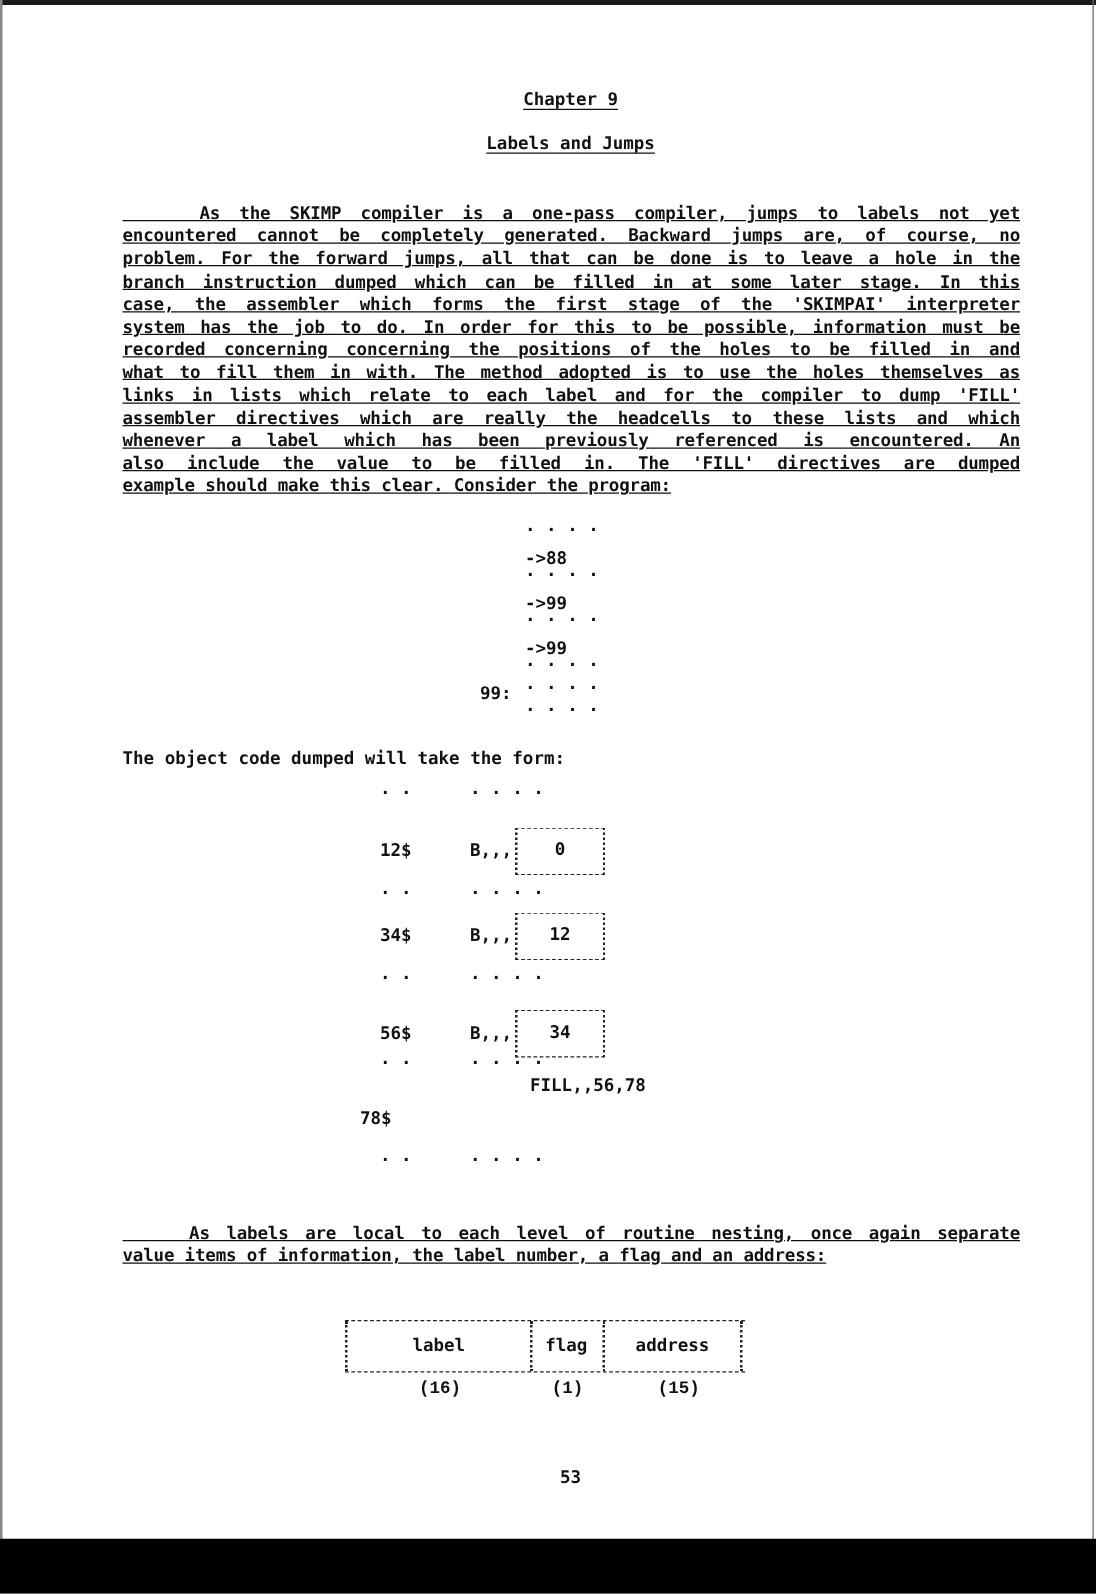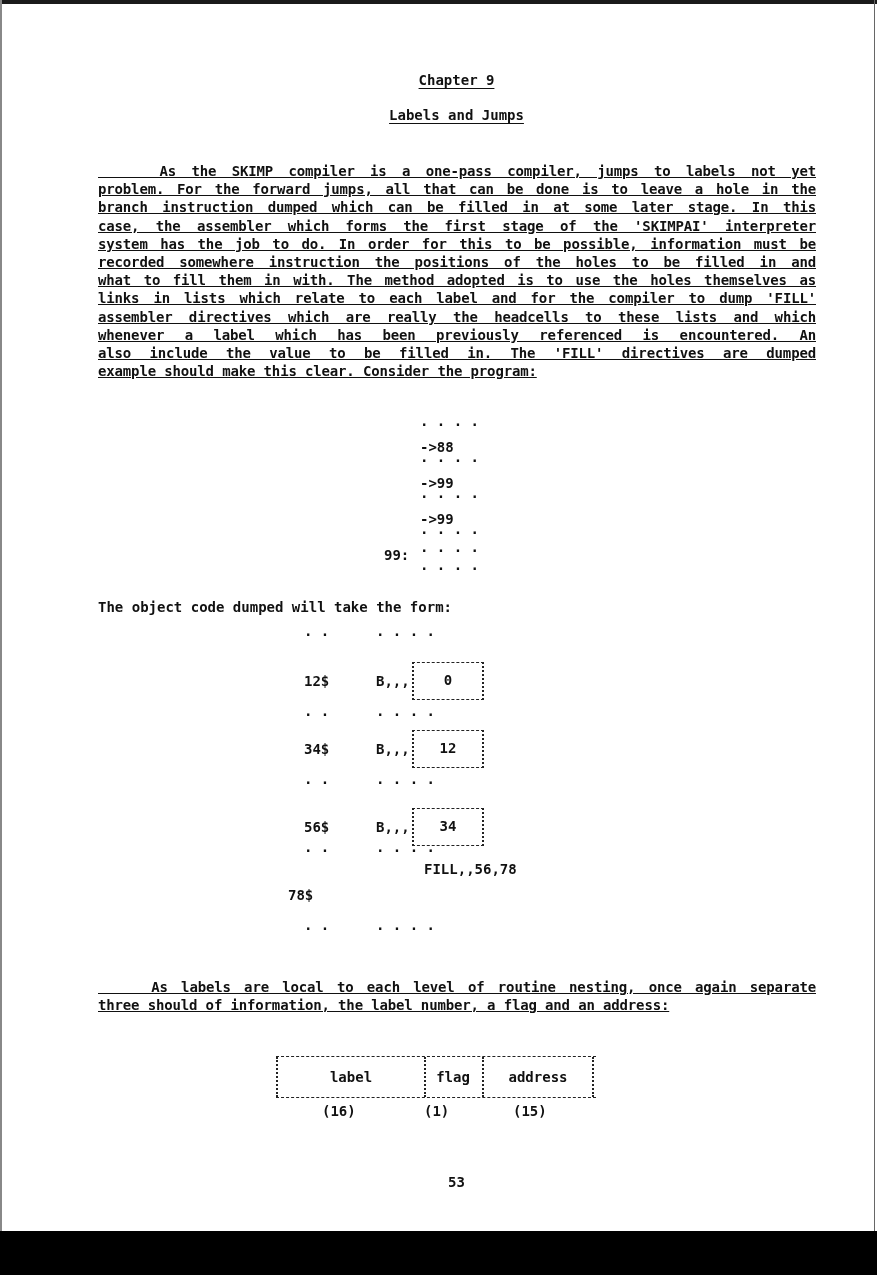--- a/index.html
+++ b/index.html
@@ -18,39 +18,40 @@
     font-weight:bold; text-align:justify; letter-spacing:-0.15px;text-decoration:underline;
   }
   .para .ln { display:block; text-align-last:justify; white-space:nowrap; }
   .para .ln.last { text-align-last:left; }
   .mono { position:absolute; font-size:14px; font-weight:bold; white-space:pre; line-height:18px; }
   .box { position:absolute; border-top:1px dashed #222; border-bottom:1px dashed #222; border-left:2px dotted #222; border-right:2px dotted #222; height:36px; }
   .boxval { position:absolute; font-size:14px; font-weight:bold; text-align:center; }
   .tbl { position:absolute; left:276px; top:1056px; width:320px; height:40px; border-top:1px dashed #222; border-bottom:1px dashed #222; }
   .tcell { position:absolute; top:0; height:40px; display:flex; align-items:center; justify-content:center; font-size:14px; font-weight:bold; border-right:2px dotted #222; }
   .tcell.first { border-left:2px dotted #222; }
-  .bits { position:absolute; top:1103px; font-size:14px; font-weight:bold; text-align:left; }
+  .bits { position:absolute; top:1103px; font-size:14px; font-weight:bold; text-align:center;font-family:Liberation Mono, monospace; }
 </style>
 </head>
 <body>
 
 <div class="topbar"></div>
 <div class="leftedge"></div>
 <div class="rightedge"></div>
 
 <div class="center u" style="top:72px;">Chapter 9</div>
 <div class="center u" style="top:107px;">Labels and Jumps</div>
 
 <div class="para" style="top:162px;" id="p1">
     <span class="ln">&nbsp;&nbsp;&nbsp;&nbsp;As the SKIMP compiler is a one-pass compiler, jumps to labels not yet</span>
+    <span class="ln">encountered cannot be completely generated.  Backward jumps are, of course, no</span>
     <span class="ln">problem.  For the forward jumps, all that can be done is to leave a hole in the</span>
     <span class="ln">branch instruction dumped which can be filled in at some later stage.  In this</span>
     <span class="ln">case, the assembler which forms the first stage of the 'SKIMPAI' interpreter</span>
     <span class="ln">system has the job to do.  In order for this to be possible, information must be</span>
-    <span class="ln">recorded somewhere instruction the positions of the holes to be filled in and</span>
+    <span class="ln">recorded concerning concerning the positions of the holes to be filled in and</span>
     <span class="ln">what to fill them in with.  The method adopted is to use the holes themselves as</span>
     <span class="ln">links in lists which relate to each label and for the compiler to dump 'FILL'</span>
     <span class="ln">assembler directives which are really the headcells to these lists and which</span>
     <span class="ln">whenever a label which has been previously referenced is encountered.   An</span>
     <span class="ln">also include the value to be filled in.   The 'FILL' directives are dumped</span>
     <span class="ln last">example should make this clear.  Consider the program:</span>
   </div>
 
 <div id="prog">
     <div class="mono" style="left: 420px; top: 412px;">. . . .</div>
@@ -89,21 +90,21 @@
     <div class="mono" style="left: 304px; top: 838px;">. .</div>
     <div class="mono" style="left: 376px; top: 838px;">. . . .</div>
     <div class="mono" style="left: 288px; top: 886px;">78$</div>
     <div class="mono" style="left: 376px; top: 860px; margin-left: 48px;">FILL,,56,78</div>
     <div class="mono" style="left: 304px; top: 916px;">. .</div>
     <div class="mono" style="left: 376px; top: 916px;">. . . .</div>
   </div>
 
 <div class="para" style="top:978px;" id="p2">
     <span class="ln">&nbsp;&nbsp;&nbsp;&nbsp;As labels are local to each level of routine nesting, once again separate</span>
-    <span class="ln last">three should of information, the label number, a flag and an address:</span>
+    <span class="ln last">value items of information, the label number, a flag and an address:</span>
   </div>
 
 <div class="tbl">
   <div class="tcell first" style="left:0; width:146px;">
       <span>label</span>
     </div>
   <div class="tcell" style="left:148px; width:58px;">
       <span>flag</span>
     </div>
   <div class="tcell" style="left:208px; width:108px;text-align:right;">

